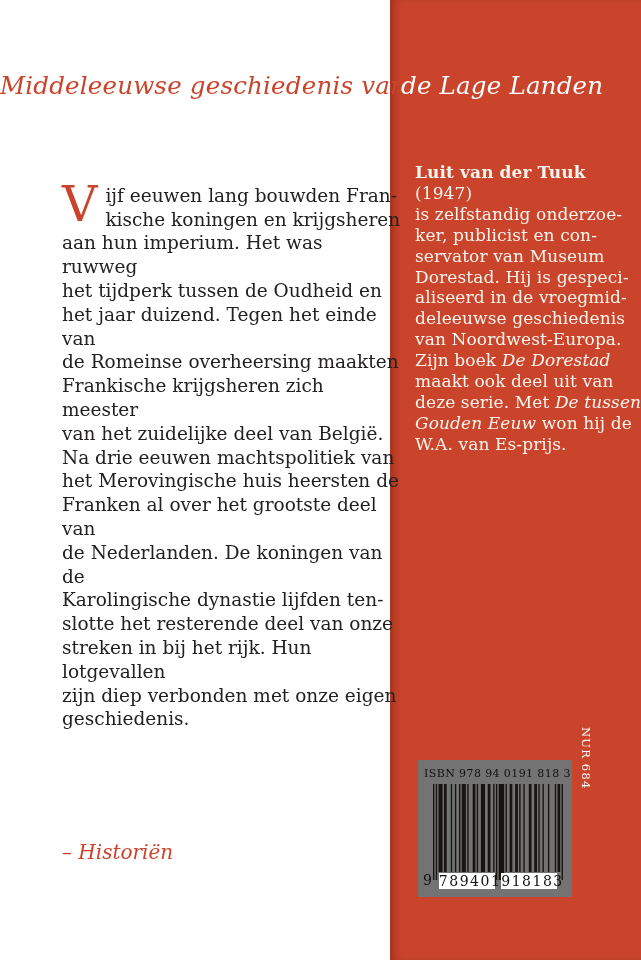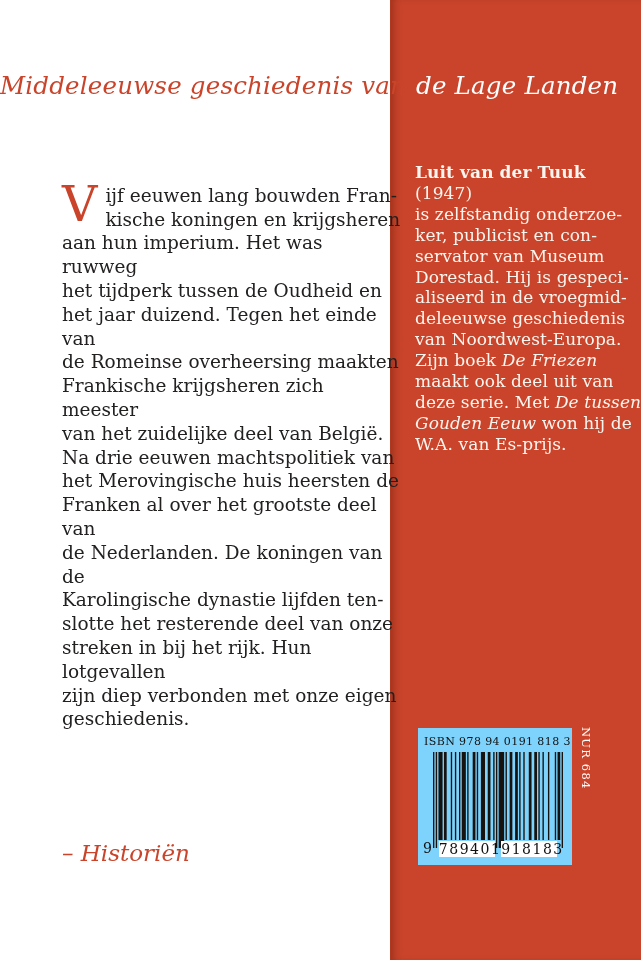--- a/index.html
+++ b/index.html
@@ -29,21 +29,21 @@
     font-style:italic;font-size:24.5px;line-height:30px;
     letter-spacing:.2px;
   }
   .banner-left{
     width:390px;box-sizing:border-box;
     text-align:right;padding-right:4px;
     color:var(--red);
     white-space:nowrap;
   }
   .banner-right{
-    padding-left:26px;color:#ffffff;white-space:nowrap;
+    padding-left:11px;color:#ffffff;white-space:nowrap;
     position:relative;z-index:1;
   }
   
   .blurb{
     position:absolute;left:62px;top:160px;width:340px;
     font-size:18.5px;line-height:23.8px;color:var(--ink);
     white-space:pre-line;
   }
   .dropcap{
     float:left;
@@ -65,26 +65,26 @@
     position:absolute;left:62px;top:729px;width:340px;
     font-family:"Liberation Sans", sans-serif;
     font-weight:700;
     font-size:22.5px;line-height:27px;
     letter-spacing:.3px;
     color:var(--red);
     white-space:pre-line;
   }
   .quote-attribution{
     position:absolute;left:62px;top:840px;
-    font-style:italic;font-size:23px;color:var(--red);
+    font-style:italic;font-size:20px;color:var(--red);
   }
   
   .isbn-box{
-    position:absolute;left:418px;top:728px;width:154px;height:137px;
-    background:#7dd3fc;box-sizing:border-box;
+    position:absolute;left:418px;top:760px;width:154px;height:137px;
+    background:#737373;box-sizing:border-box;
     padding:7px 6px 5px 6px;
   }
   .isbn-label{
     text-align:center;
     font-size:11px;letter-spacing:.4px;
     color:#111;white-space:nowrap;
     margin-bottom:4px;
   }
   .barcode-wrap{
     position:relative;
@@ -158,21 +158,21 @@
 
   <div class="author-bio" id="author-bio">
       <div><b>Luit van der Tuuk</b><span> (1947)</span></div>
       <div><span>is zelfstandig onderzoe-</span></div>
       <div><span>ker, publicist en con-</span></div>
       <div><span>servator van Museum</span></div>
       <div><span>Dorestad. Hij is gespeci-</span></div>
       <div><span>aliseerd in de vroegmid-</span></div>
       <div><span>deleeuwse geschiedenis</span></div>
       <div><span>van Noordwest-Europa.</span></div>
-      <div><span>Zijn boek </span><i>De Friezen</i></div>
+      <div><span>Zijn boek </span><i>De Dorestad</i></div>
       <div><span>maakt ook deel uit van</span></div>
       <div><span>deze serie. Met </span><i>De tussen</i></div>
       <div><i>Gouden Eeuw</i><span> won hij de</span></div>
       <div><span>W.A. van Es-prijs.</span></div>
     </div>
 
 
   <div class="quote-attribution">– Historiën</div>
 
   <div class="isbn-box">

